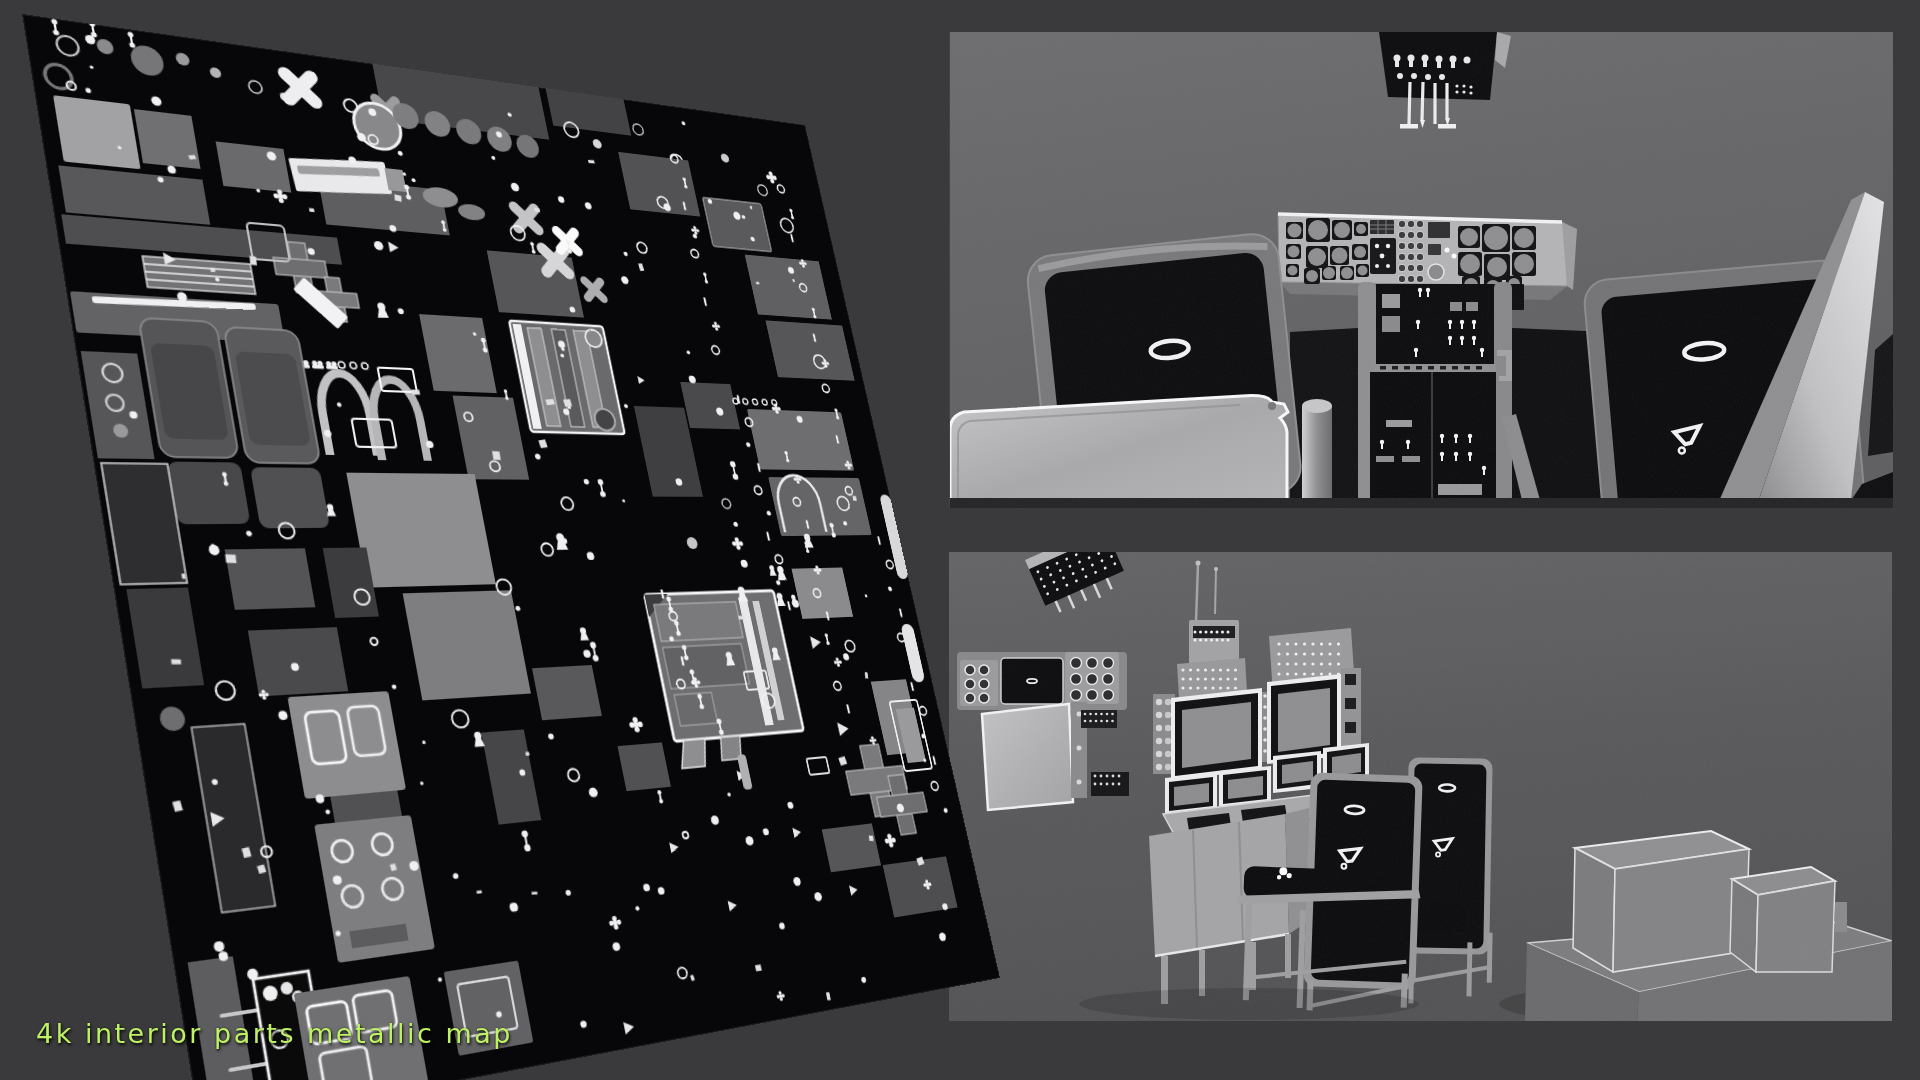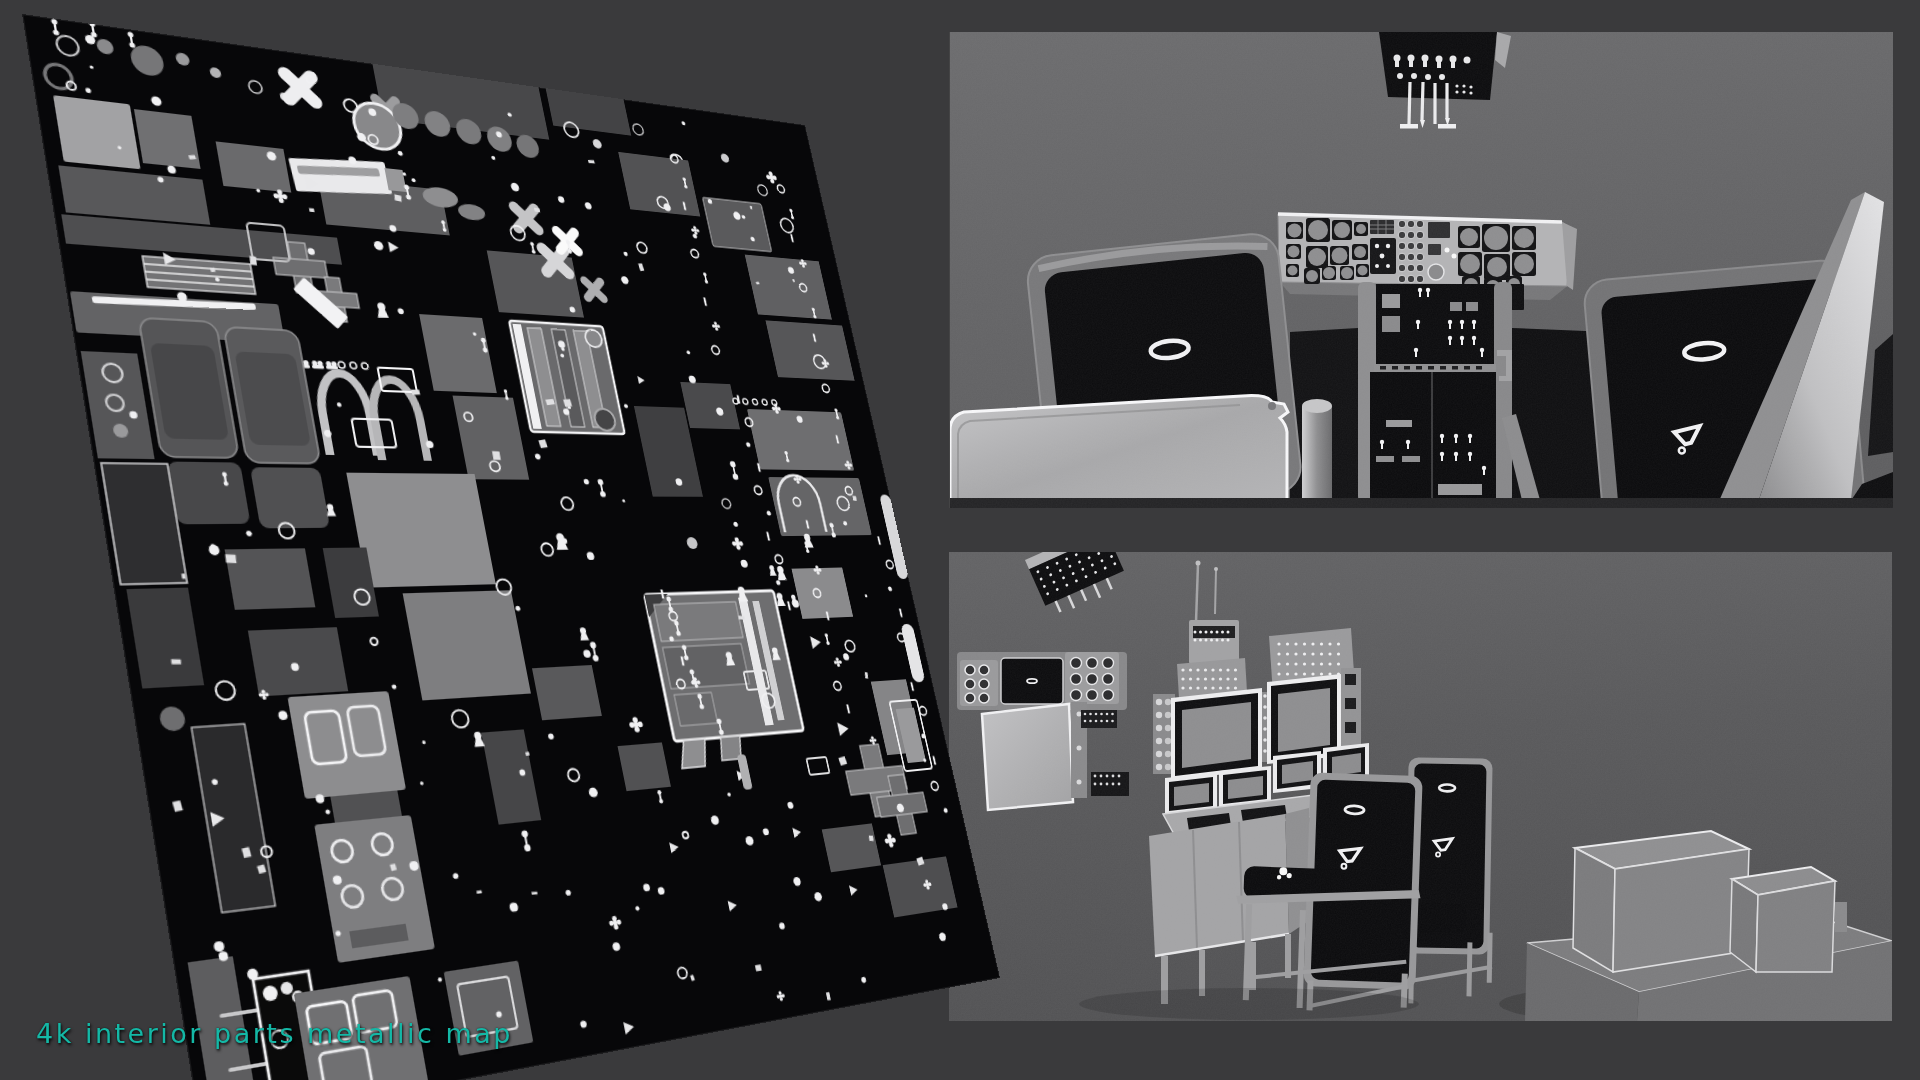--- a/index.html
+++ b/index.html
@@ -6,21 +6,21 @@
   .stage{position:relative;width:1920px;height:1080px;background:#3a3a3c;overflow:hidden;
          font-family:"DejaVu Sans","Liberation Sans",sans-serif;}
   .panel{position:absolute;z-index:1;}
   .panel svg{display:block;width:100%;height:100%;}
   .panel-top{left:949px;top:32px;width:943px;height:476px;border-left:1px solid rgba(255,255,255,0.05);}
   .panel-bottom{left:949px;top:552px;width:943px;height:469px;}
   .map-wrap{position:absolute;left:0;top:0;width:820px;height:930px;z-index:5;transform-origin:0 0;
     transform:matrix3d(1.24140,0.17986,0,0.000355927, 0.17153,1.08774,0,-0.000099344, 0,0,1,0, 22,14,0,1);}
   .map-wrap svg{display:block;width:820px;height:930px;}
   .caption{position:absolute;left:36px;top:1018px;z-index:9;font-size:27px;letter-spacing:2.5px;
-    color:#14b8a6;text-shadow:1px 2px 3px rgba(0,0,0,0.85),0 0 2px rgba(0,0,0,0.6);white-space:nowrap;}
+    color:#bef264;text-shadow:1px 2px 3px rgba(0,0,0,0.85),0 0 2px rgba(0,0,0,0.6);white-space:nowrap;}
 </style>
 </head>
 <body>
 
 <div class="stage">
 
   <section class="panel panel-top">
   <svg viewBox="0 0 943 476">
     <defs>
       <linearGradient id="cbg" x1="0" y1="0" x2="0.25" y2="1">

